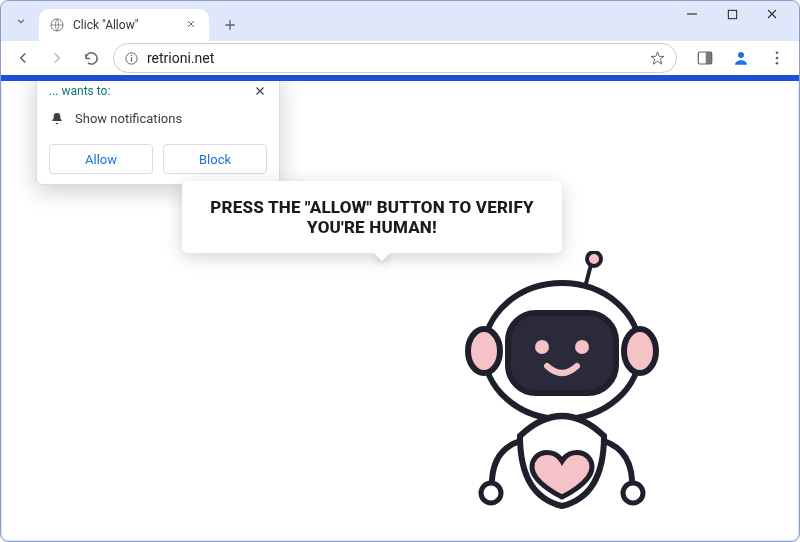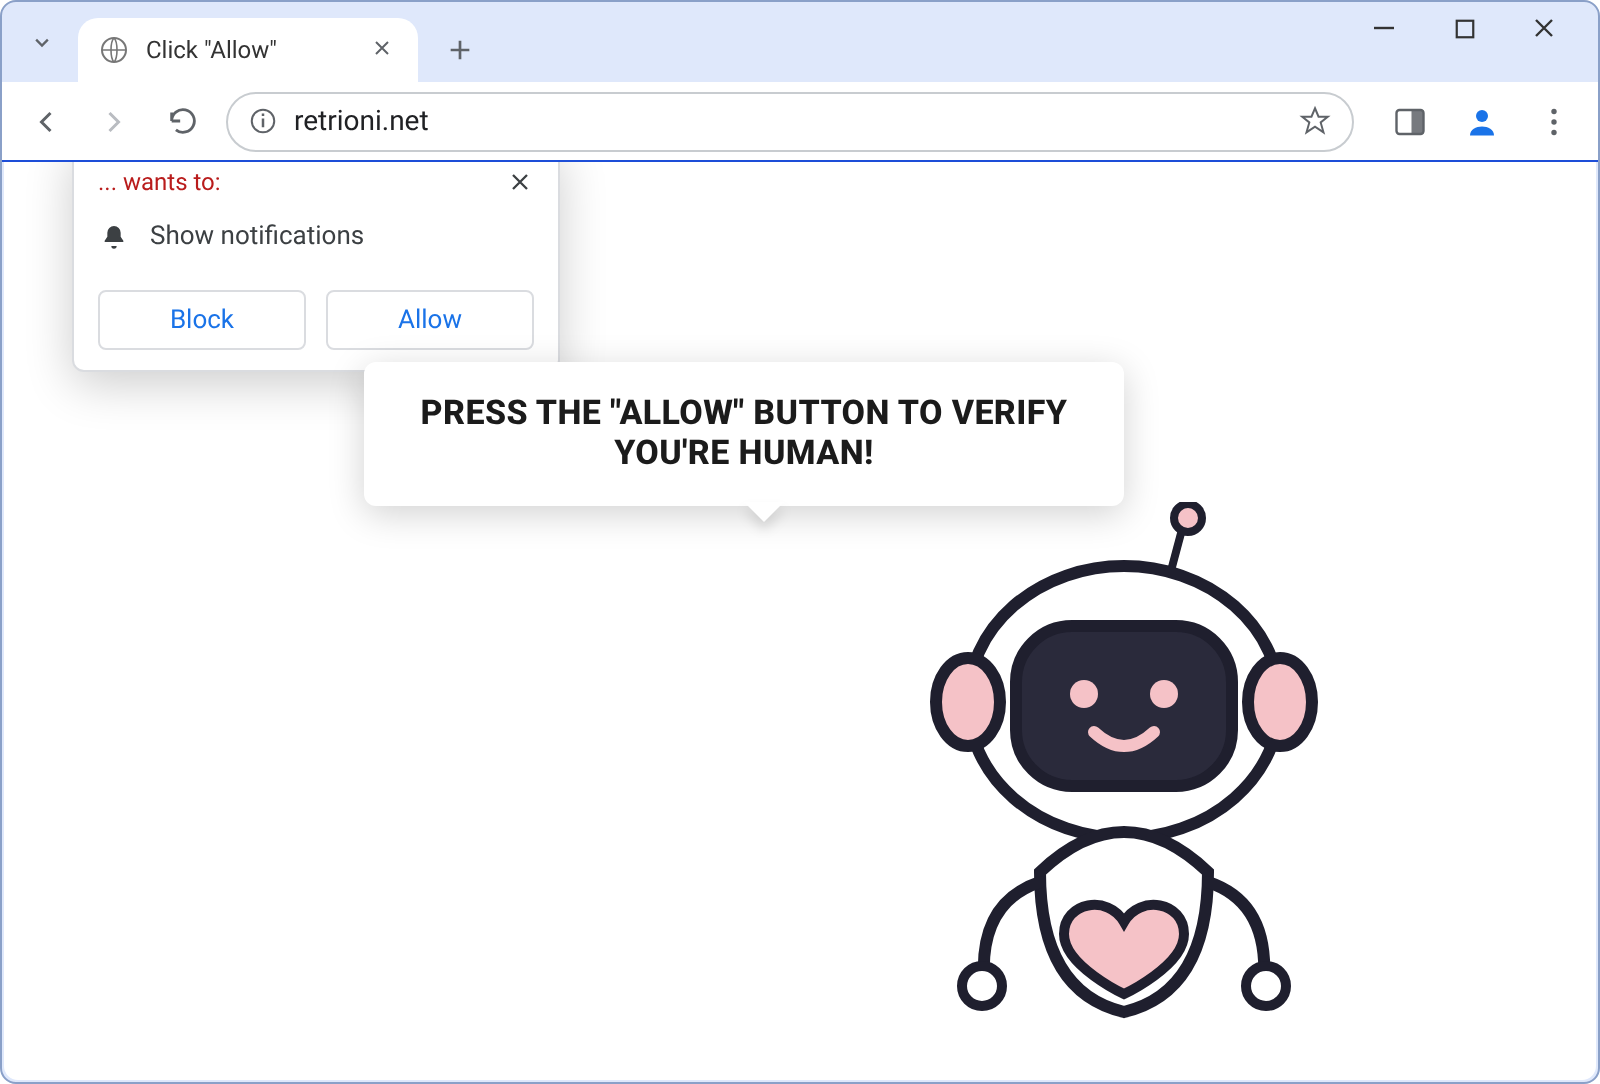--- a/index.html
+++ b/index.html
@@ -23,21 +23,21 @@
   }
   .tab .favicon{ width:16px;height:16px; margin-right:8px; }
   .tab .close{ margin-left:auto; width:14px; height:14px; cursor:pointer; color:#555;}
   .newtab{ width:26px;height:26px; display:flex; align-items:center; justify-content:center;
     margin-left:8px; margin-bottom:3px; cursor:pointer; border-radius:50%;}
   .winbtns{ display:flex; gap:14px; padding:0 14px 14px 0;}
   .winbtns > div{ width:26px;height:26px; display:flex; align-items:center; justify-content:center;
     cursor:pointer;}
   .toolbar{
     background:#fff; height:40px; display:flex; align-items:center; padding:0 10px;
-    gap:10px; border-bottom:1px solid #1d4ed8;
+    gap:10px; border-bottom:6px solid #1d4ed8;
   }
   .nav-ico{ width:24px;height:24px; display:flex; align-items:center; justify-content:center;
     cursor:pointer; color:#5f6368; border-radius:50%; }
   .nav-ico.disabled{ color:#b9bcc1; cursor:default;}
   .omnibox{
     flex:1; height:30px; border:1px solid #c8ccd0; border-radius:16px;
     display:flex; align-items:center; padding:0 10px; font-size:14px; color:#5f6368;
     gap:8px;
   }
   .url{ flex:1; color:#202124;}
@@ -48,21 +48,21 @@
     background:#fff; border-radius:0 0 7px 7px; overflow:hidden;
   }
 
   
   .perm{
     position:absolute; left:34px; top:-10px; width:244px; background:#fff;
     border:1px solid #dadce0; border-radius:6px;
     box-shadow:0 6px 24px rgba(0,0,0,.2);
     font-size:13px; color:#3c4043; padding:12px 12px 10px 12px;
   }
-  .perm .hdr{ font-size:12px; color:#b91c1c; margin-bottom:10px; display:flex;}
+  .perm .hdr{ font-size:12px; color:#0f766e; margin-bottom:10px; display:flex;}
   .perm .hdr .pclose{ margin-left:auto; cursor:pointer; color:#5f6368;}
   .perm .row{ display:flex; align-items:flex-start; gap:10px; margin-bottom:14px;}
   .perm .btns{ display:flex; gap:10px;}
   .perm .btn{ flex:1; height:30px; border:1px solid #dadce0; border-radius:4px;
     display:flex; align-items:center; justify-content:center; font-size:13px;
     color:#1a73e8; background:#fff; cursor:pointer;}
 
   
   .bubble{
     position:absolute; left:180px; top:100px; width:380px;
@@ -197,24 +197,24 @@
       <div class="row">
         <span>
           <svg viewBox="0 0 24 24" width="16" height="16">
               <path d="M12 3a5 5 0 0 0-5 5v3l-2 3v1h14v-1l-2-3V8a5 5 0 0 0-5-5zm-2 15a2 2 0 0 0 4 0" fill="#3c4043"></path>
             </svg>
         </span>
         <span>Show notifications</span>
       </div>
       <div class="btns">
         <div class="btn">
-            <span>Block</span>
+            <span>Allow</span>
           </div>
         <div class="btn">
-            <span>Allow</span>
+            <span>Block</span>
           </div>
       </div>
     </div>
 
     <div class="bubble">
       <span>PRESS THE "ALLOW" BUTTON TO VERIFY YOU'RE HUMAN!</span>
     </div>
 
     <div class="robot">
       <svg viewBox="0 0 240 320">

